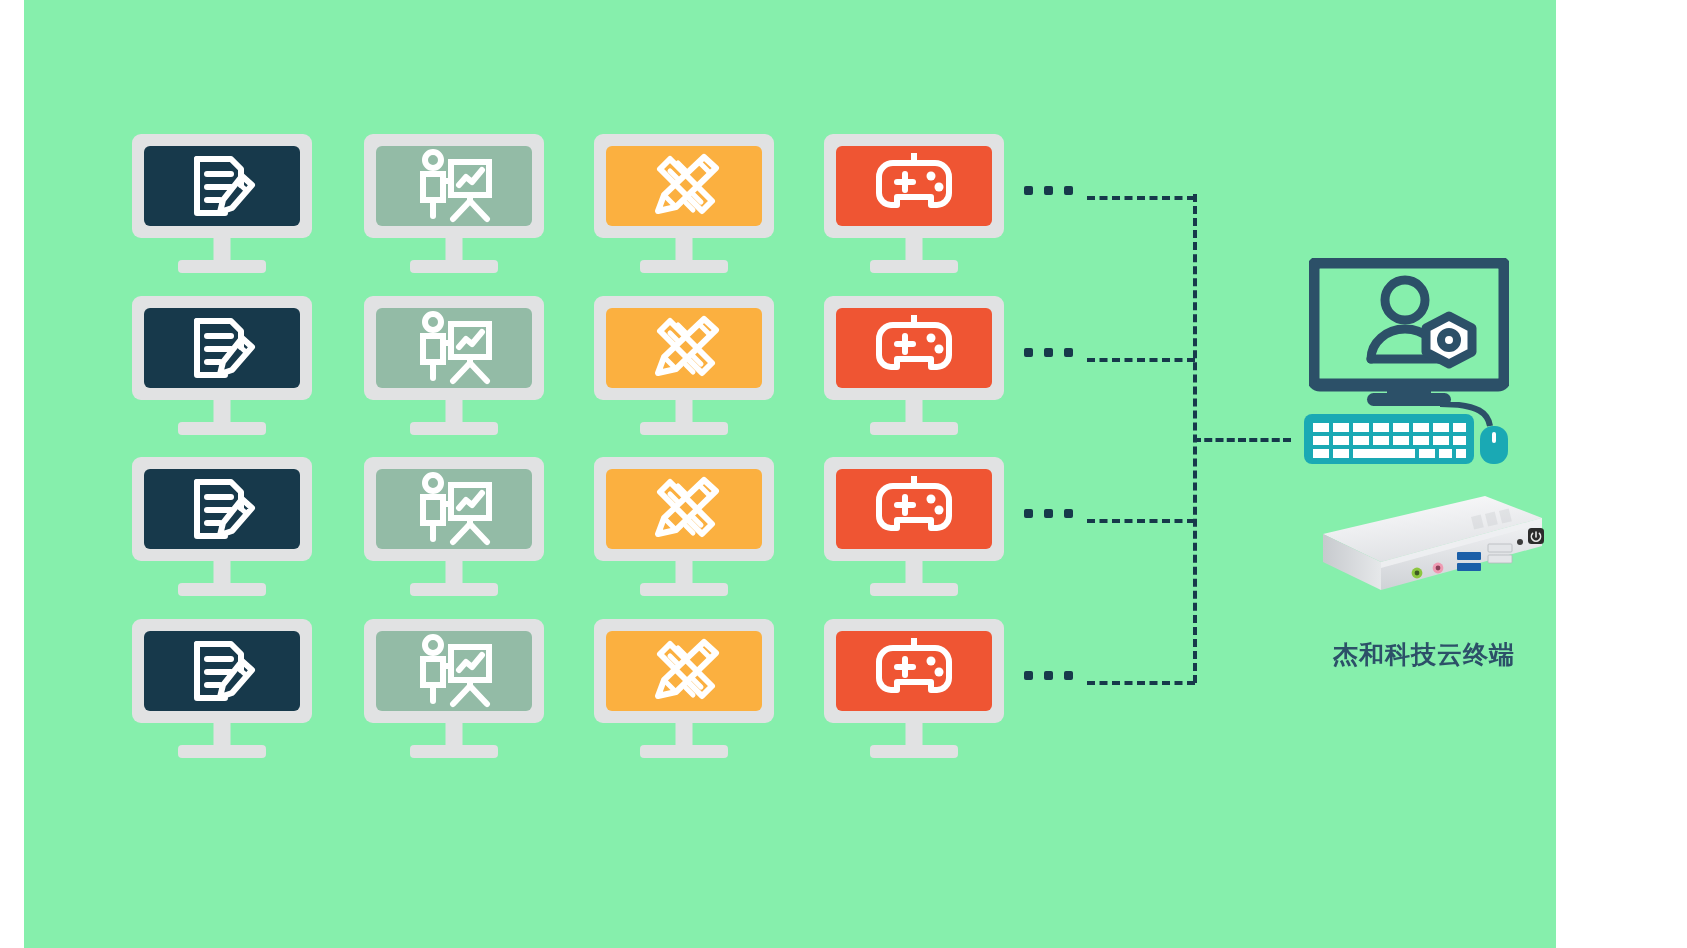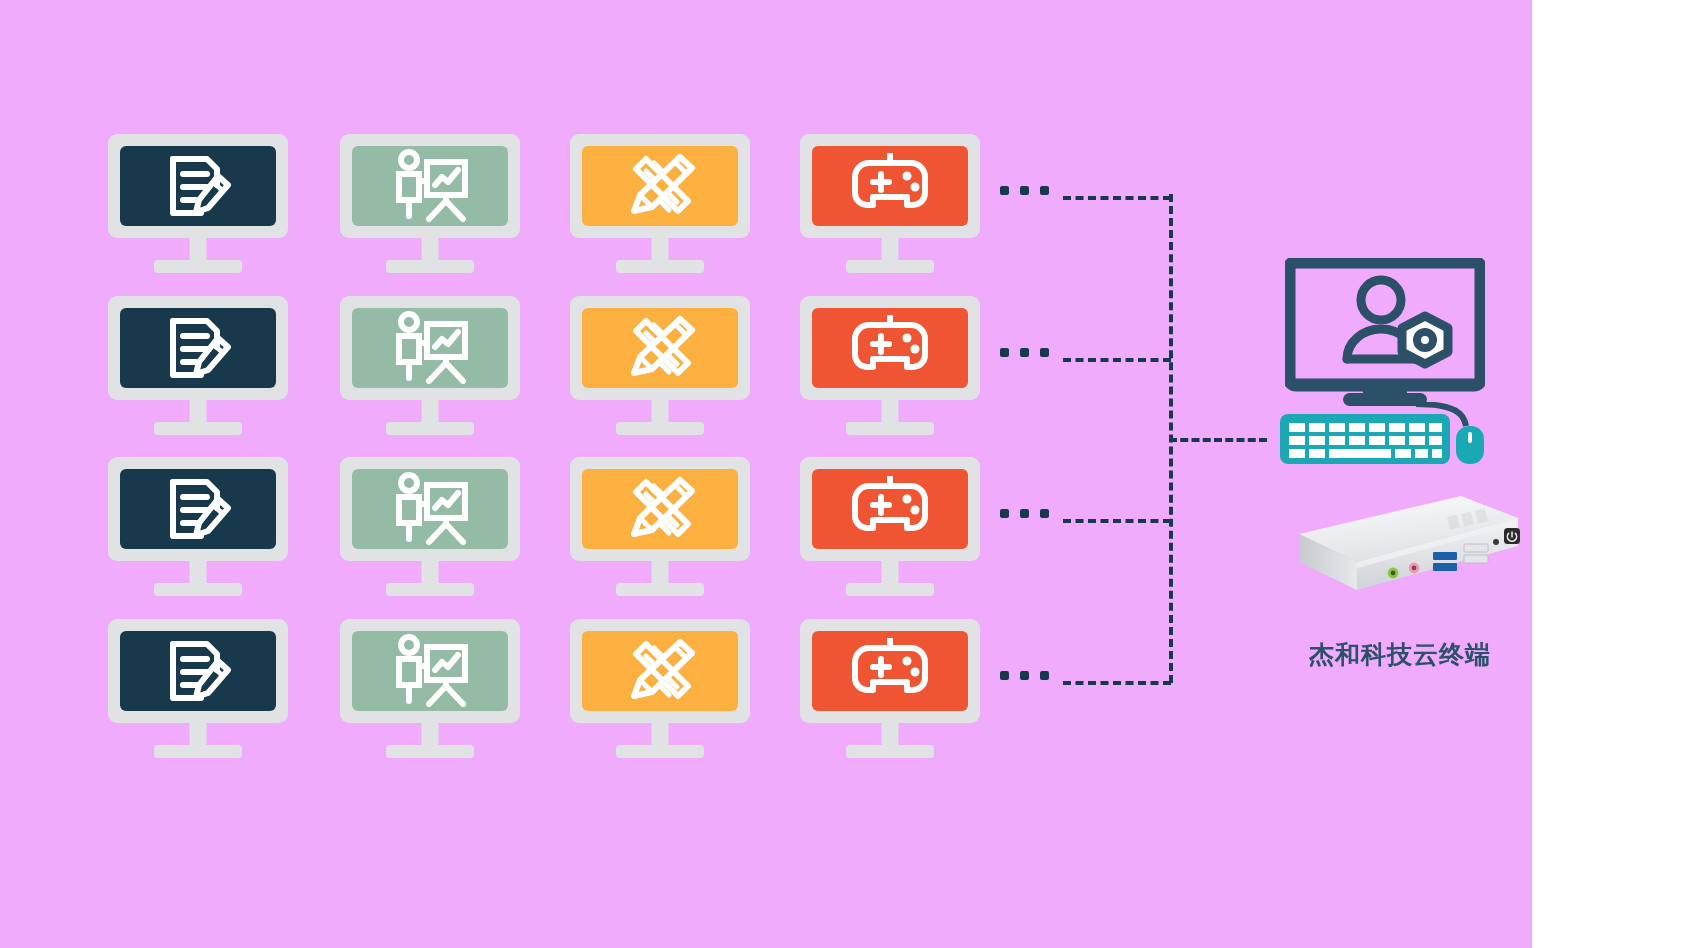--- a/index.html
+++ b/index.html
@@ -2,21 +2,21 @@
 <html><head>
 <meta charset="utf-8">
 <style>
   * { box-sizing: border-box; margin: 0; padding: 0; }
   html, body {
     width: 1687px; height: 948px;
     background: #ffffff;
     font-family: "Liberation Sans", "DejaVu Sans", sans-serif;
     overflow: hidden;
   }
-  #stage { position: relative; width: 1532px; height: 948px; background: #f0abfc; }
+  #stage { position: relative; width: 1532px; height: 948px; background: #86efac; margin-left: 24px; }
 
   
   .client {
     position: absolute;
     width: 180px; height: 140px;
   }
   .mon-bezel {
     position: absolute; left: 0; top: 0;
     width: 180px; height: 104px;
     background: #e1e2e3;

